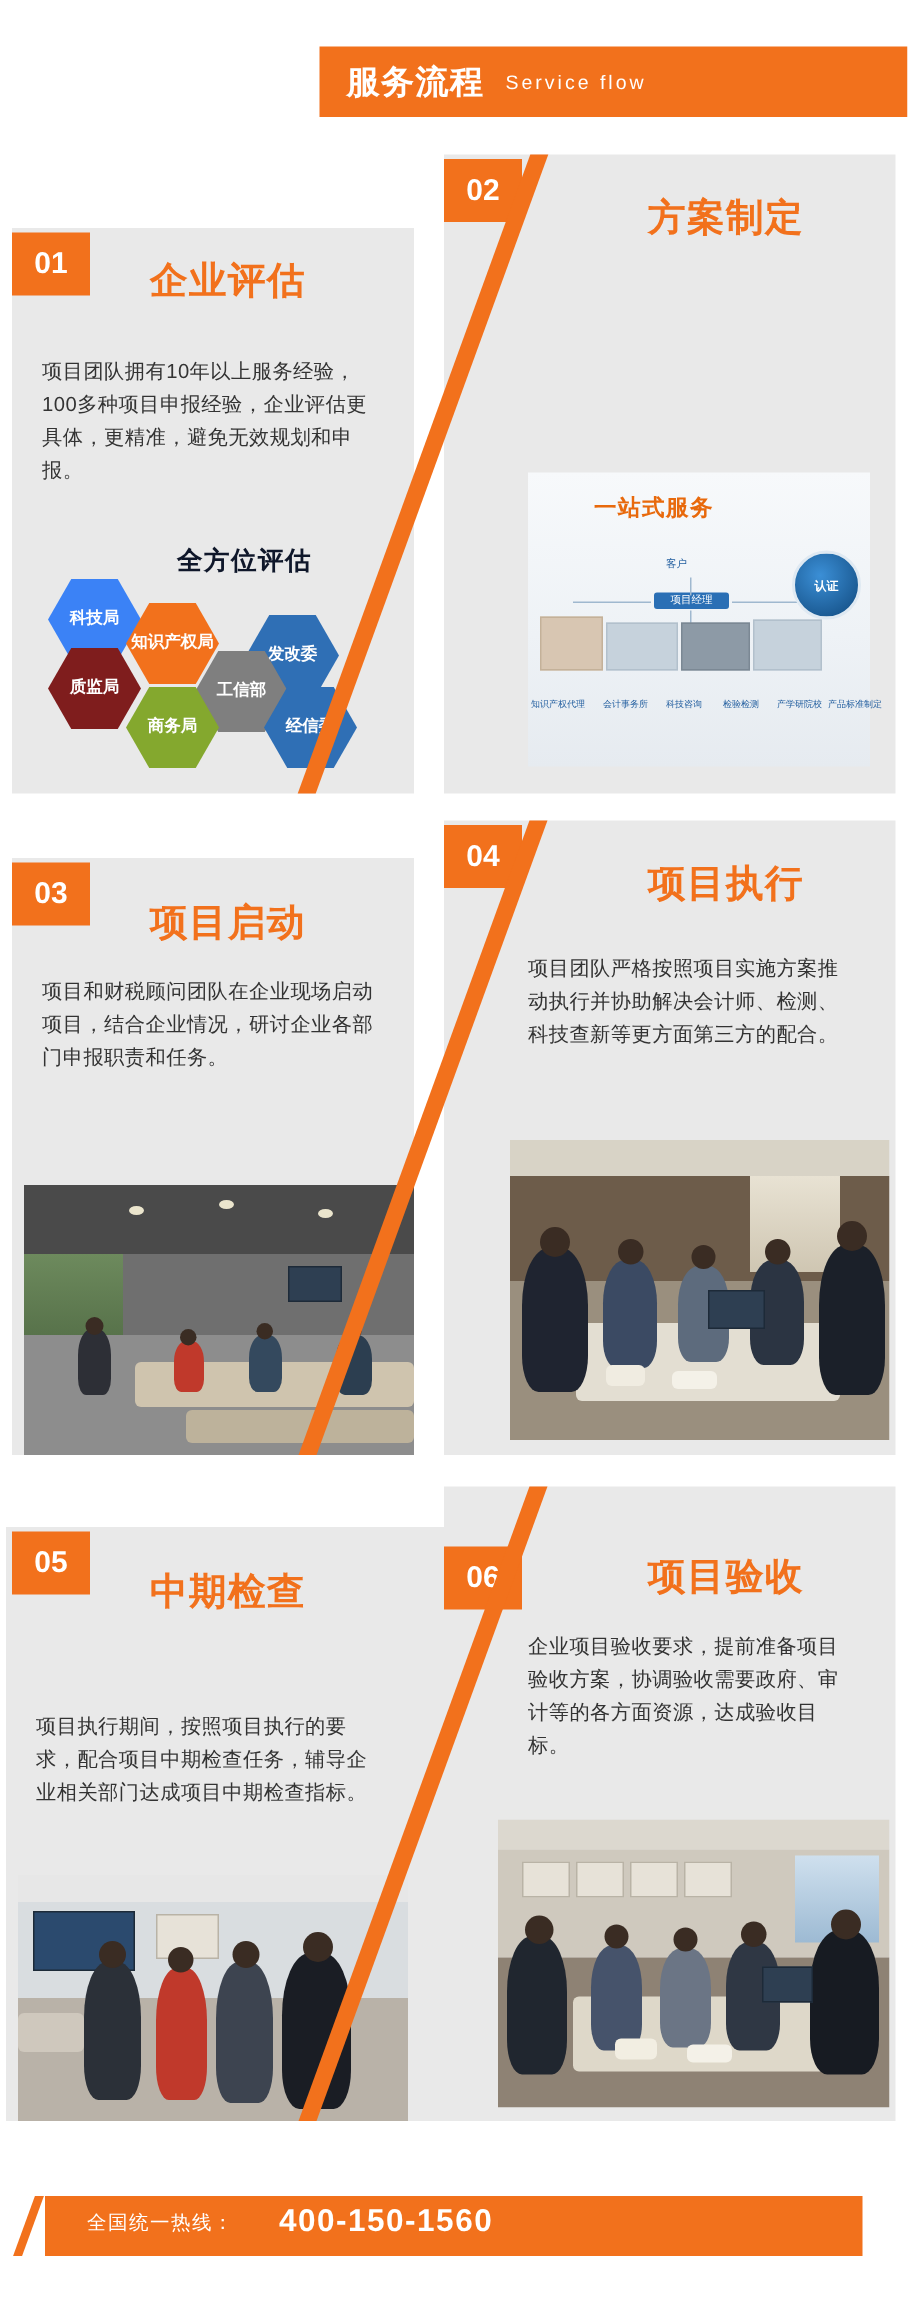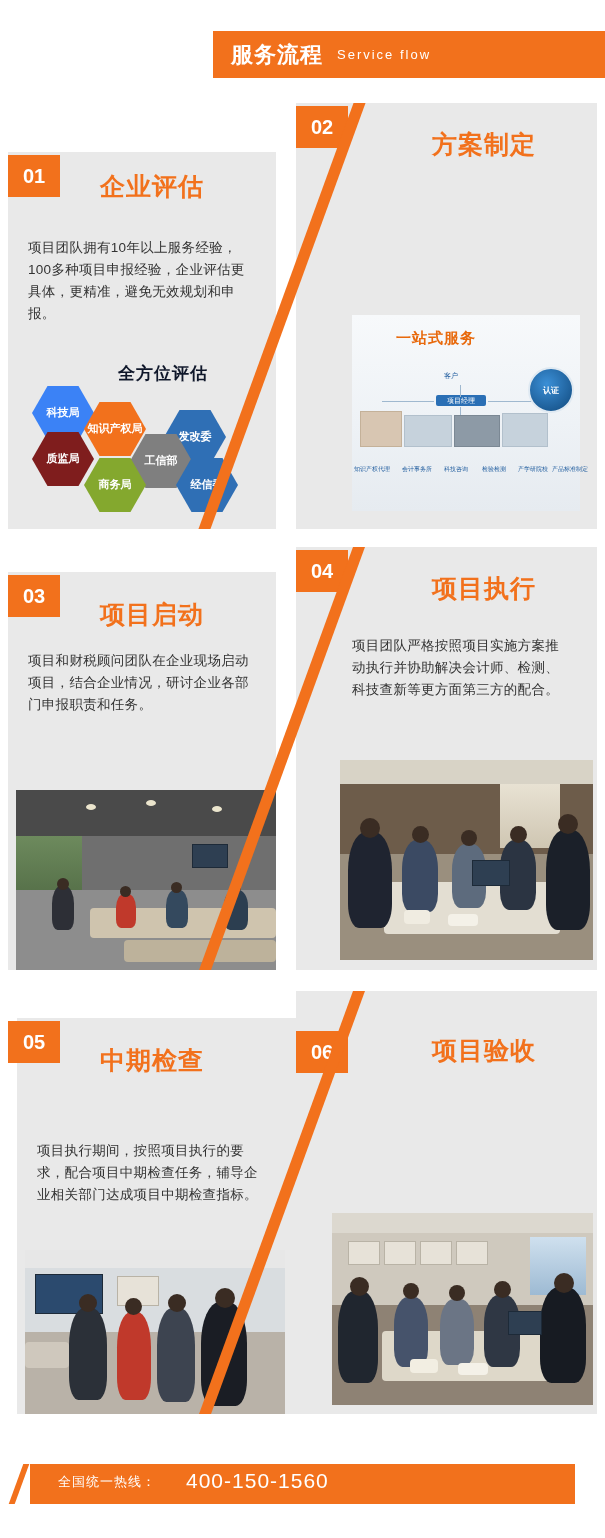--- a/index.html
+++ b/index.html
@@ -204,21 +204,21 @@
     left: 58px; top: 17px;
     color: #ffffff;
     font-size: 13px;
     letter-spacing: 1px;
   }
   .foot-num {
     position: absolute;
     left: 186px; top: 13px;
     color: #ffffff;
     font-size: 21px;
-    font-weight: normal;
+    font-weight: bold;
     letter-spacing: 1px;
   }
   .foot-slash {
     position: absolute;
     background: #f2711c;
     transform: skewX(-20deg);
   }
 </style>
 </head>
 <body>
@@ -335,21 +335,21 @@
       <div class="head" style="left:218px; top:54px;  width:20px; height:20px;"></div>
       <div class="scrn" style="left:132px; top:100px; width:36px; height:24px;"></div>
       <div class="tbl" style="left:64px;  top:150px; width:26px; height:14px; background:#f0ece1;"></div>
       <div class="tbl" style="left:108px; top:154px; width:30px; height:12px; background:#f4f1e8;"></div>
     </div>
   </div>
 </div>
 <div class="num-box" style="left:296px; top:550px;">04</div>
 <div class="card-title" style="left:432px; top:572px;">项目执行</div>
 
-<div class="card" style="left:17px; top:1018px; width:319px; height:396px;">
+<div class="card" style="left:4px; top:1018px; width:319px; height:396px;">
 
   <div class="card-body" style="left:20px; top:122px; width:228px;">项目执行期间，按照项目执行的要求，配合项目中期检查任务，辅导企业相关部门达成项目中期检查指标。</div>
 
   <div class="photo" style="left:8px; top:1230px; top:232px; width:260px; height:164px;">
     <div class="room">
       <div class="ceil" style="height:18px; background:#e7e7e7;"></div>
       <div class="wall" style="top:18px; height:64px; background:#d9dde0;"></div>
       <div class="scrn" style="left:10px; top:24px; width:66px; height:38px; background:#2b4a6e;"></div>
       <div class="frame" style="left:92px; top:26px; width:40px; height:28px;"></div>
       <div class="floor" style="height:82px; background:#b9b2a8;"></div>
@@ -363,20 +363,21 @@
       <div class="head" style="left:190px; top:38px;  width:20px; height:20px;"></div>
       <div class="tbl" style="left:0; top:92px; width:44px; height:26px; background:#cfc8bd;"></div>
     </div>
   </div>
 </div>
 <div class="num-box" style="left:8px; top:1021px;">05</div>
 <div class="card-title" style="left:100px; top:1044px;">中期检查</div>
 
 <div class="card" style="left:296px; top:991px; width:301px; height:423px;">
 
+  <div class="card-body" style="left:56px; top:96px; width:216px;">企业项目验收要求，提前准备项目验收方案，协调验收需要政府、审计等的各方面资源，达成验收目标。</div>
 
   <div class="photo" style="left:36px; top:222px; width:261px; height:192px;">
     <div class="room">
       <div class="ceil" style="height:20px; background:#dcd8cf;"></div>
       <div class="wall" style="top:20px; height:72px; background:#cfc9be;"></div>
       <div class="frame" style="left:16px;  top:28px; width:30px; height:22px;"></div>
       <div class="frame" style="left:52px;  top:28px; width:30px; height:22px;"></div>
       <div class="frame" style="left:88px;  top:28px; width:30px; height:22px;"></div>
       <div class="frame" style="left:124px; top:28px; width:30px; height:22px;"></div>
       <div class="win" style="left:198px; top:24px; width:56px; height:58px;"></div>

